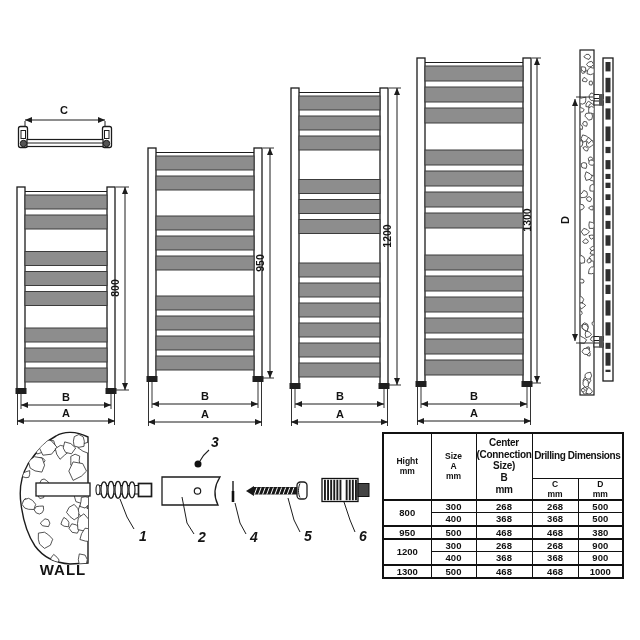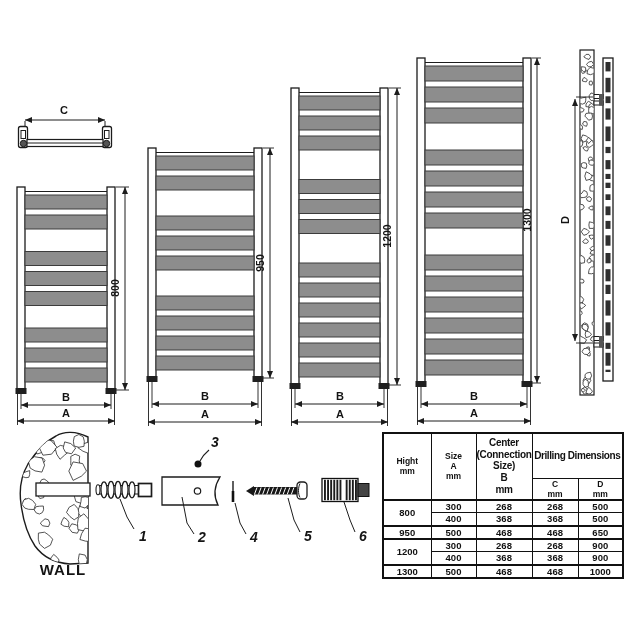--- a/index.html
+++ b/index.html
@@ -432,21 +432,21 @@
       <td>400</td>
       <td>368</td>
       <td>368</td>
       <td>500</td>
     </tr>
     <tr class="thick">
       <td>950</td>
       <td>500</td>
       <td>468</td>
       <td>468</td>
-      <td>650</td>
+      <td>380</td>
     </tr>
     <tr class="thick">
       <td rowspan="2">1200</td>
       <td>300</td>
       <td>268</td>
       <td>268</td>
       <td>900</td>
     </tr>
     <tr>
       <td>400</td>

